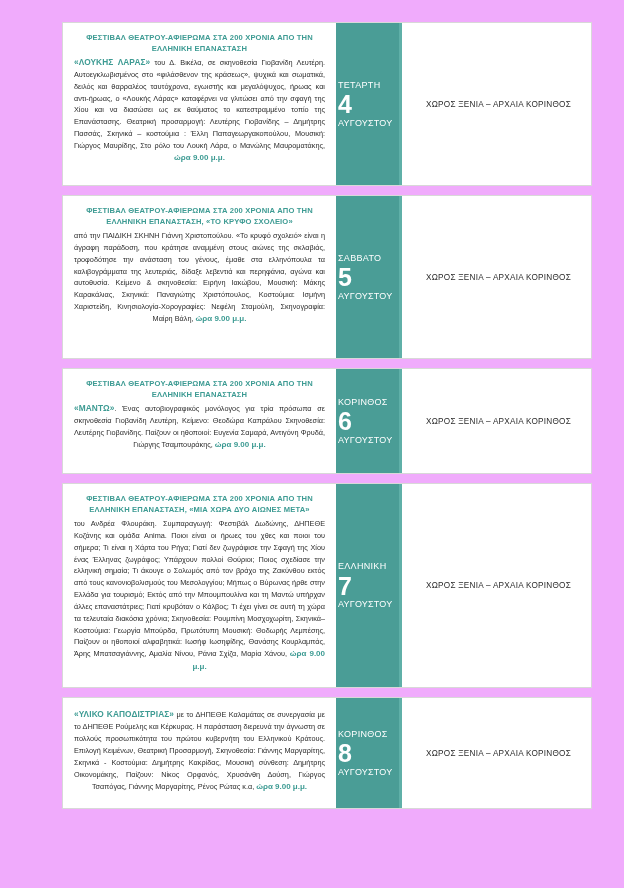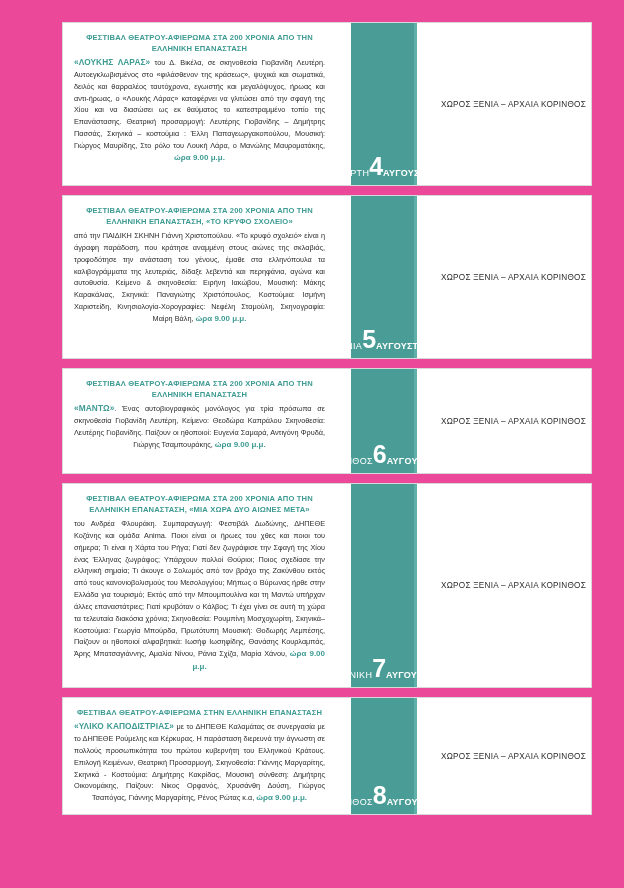--- a/index.html
+++ b/index.html
@@ -13,21 +13,21 @@
     height: 888px;
     font-family: "Liberation Sans", sans-serif;
     color: #231f20;
     overflow: hidden;
   }
 
   .page {
     position: relative;
     width: 624px;
     height: 888px;
-    background: #ec4899;
+    background: #f0abfc;
     box-sizing: border-box;
     padding: 22px 32px 0 62px;
   }
 
   .schedule {
     width: 530px;
     display: flex;
     flex-direction: column;
     gap: 9px;
   }
@@ -88,46 +88,45 @@
   }
 
   
   .date-cell {
     flex: 0 0 66px;
     width: 66px;
     background: #4a9d96;
     color: #ffffff;
     box-sizing: border-box;
     display: flex;
-    flex-direction: row;
-    align-items: flex-end;
+    flex-direction: column;
+    align-items: flex-start;
     justify-content: center;
     padding: 6px 2px;
     border-right: 3px solid #5fb0a8;
-    margin-left: 15px;
   }
 
   .date-weekday {
     font-size: 9px;
     letter-spacing: 0.3px;
     line-height: 1.2;
     text-align: center;
     white-space: nowrap;
   }
 
   .date-number {
     font-size: 25px;
     font-weight: bold;
     line-height: 1.05;
     margin: 1px 0 0 0;
   }
 
   .date-month {
     font-size: 9px;
-    font-weight: bold;
+    font-weight: normal;
     letter-spacing: 0.2px;
     line-height: 1.2;
     text-align: center;
   }
 
   
   .venue-cell {
     flex: 1 1 auto;
     box-sizing: border-box;
     display: flex;
@@ -171,21 +170,21 @@
         <div class="venue-text">ΧΩΡΟΣ ΞΕΝΙΑ – ΑΡΧΑΙΑ ΚΟΡΙΝΘΟΣ</div>
       </div>
     </div>
 
     <div class="row row--r2">
       <div class="desc-cell">
         <div class="desc-heading">ΦΕΣΤΙΒΑΛ ΘΕΑΤΡΟΥ-ΑΦΙΕΡΩΜΑ ΣΤΑ 200 ΧΡΟΝΙΑ ΑΠΟ ΤΗΝ ΕΛΛΗΝΙΚΗ ΕΠΑΝΑΣΤΑΣΗ, «ΤΟ ΚΡΥΦΟ ΣΧΟΛΕΙΟ»</div>
         <div class="desc-body"><span class="play-title"></span><span>από την ΠΑΙΔΙΚΗ ΣΚΗΝΗ Γιάννη Χριστοπούλου. «Το κρυφό σχολειό» είναι η άγραφη παράδοση, που κράτησε αναμμένη στους αιώνες της σκλαβιάς, τροφοδότησε την ανάσταση του γένους, έμαθε στα ελληνόπουλα τα καλιβογράμματα της λευτεριάς, δίδαξε λεβεντιά και περηφάνια, αγώνα και αυτοθυσία. Κείμενο &amp; σκηνοθεσία: Ειρήνη Ιακώβου, Μουσική: Μάκης Καρακάλιας, Σκηνικά: Παναγιώτης Χριστόπουλος, Κοστούμια: Ισμήνη Χαριστείδη, Κινησιολογία-Χορογραφίες: Νεφέλη Σταμούλη, Σκηνογραφία: Μαίρη Βάλη, </span><span class="time">ώρα 9.00 μ.μ.</span></div>
       </div>
       <div class="date-cell">
-        <div class="date-weekday">ΞΕΝΙΑ</div>
+        <div class="date-weekday">ΣΑΒΒΑΤΟ</div>
         <div class="date-number">5</div>
         <div class="date-month">ΑΥΓΟΥΣΤΟΥ</div>
       </div>
       <div class="venue-cell">
         <div class="venue-text">ΧΩΡΟΣ ΞΕΝΙΑ – ΑΡΧΑΙΑ ΚΟΡΙΝΘΟΣ</div>
       </div>
     </div>
 
     <div class="row row--r3">
       <div class="desc-cell">
@@ -212,21 +211,20 @@
         <div class="date-number">7</div>
         <div class="date-month">ΑΥΓΟΥΣΤΟΥ</div>
       </div>
       <div class="venue-cell">
         <div class="venue-text">ΧΩΡΟΣ ΞΕΝΙΑ – ΑΡΧΑΙΑ ΚΟΡΙΝΘΟΣ</div>
       </div>
     </div>
 
     <div class="row row--r5">
       <div class="desc-cell">
-        <div class="desc-heading">ΦΕΣΤΙΒΑΛ ΘΕΑΤΡΟΥ-ΑΦΙΕΡΩΜΑ ΣΤΗΝ ΕΛΛΗΝΙΚΗ ΕΠΑΝΑΣΤΑΣΗ</div>
         <div class="desc-body"><span class="play-title">«ΥΛΙΚΟ ΚΑΠΟΔΙΣΤΡΙΑΣ»</span><span> με το ΔΗΠΕΘΕ Καλαμάτας σε συνεργασία με το ΔΗΠΕΘΕ Ρούμελης και Κέρκυρας. Η παράσταση διερευνά την άγνωστη σε πολλούς προσωπικότητα του πρώτου κυβερνήτη του Ελληνικού Κράτους. Επιλογή Κειμένων, Θεατρική Προσαρμογή, Σκηνοθεσία: Γιάννης Μαργαρίτης, Σκηνικά - Κοστούμια: Δημήτρης Κακρίδας, Μουσική σύνθεση: Δημήτρης Οικονομάκης, Παίζουν: Νίκος Ορφανός, Χρυσάνθη Δούση, Γιώργος Τσαπόγας, Γιάννης Μαργαρίτης, Ρένος Ρώτας κ.α, </span><span class="time">ώρα 9.00 μ.μ.</span></div>
       </div>
       <div class="date-cell">
         <div class="date-weekday">ΚΟΡΙΝΘΟΣ</div>
         <div class="date-number">8</div>
         <div class="date-month">ΑΥΓΟΥΣΤΟΥ</div>
       </div>
       <div class="venue-cell">
         <div class="venue-text">ΧΩΡΟΣ ΞΕΝΙΑ – ΑΡΧΑΙΑ ΚΟΡΙΝΘΟΣ</div>
       </div>

